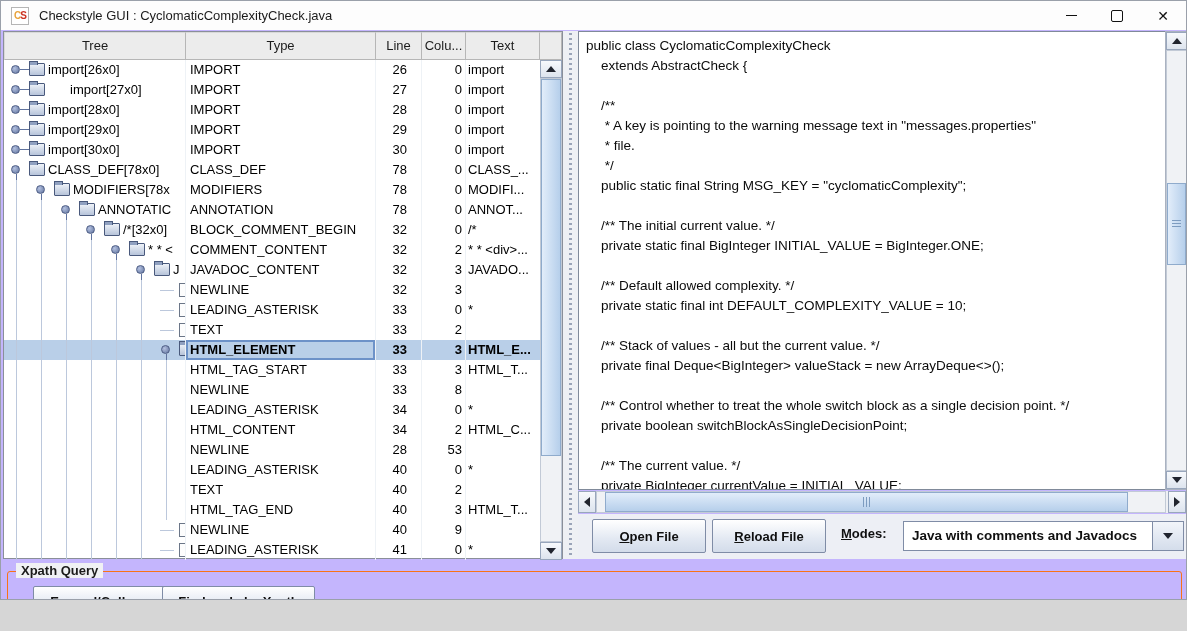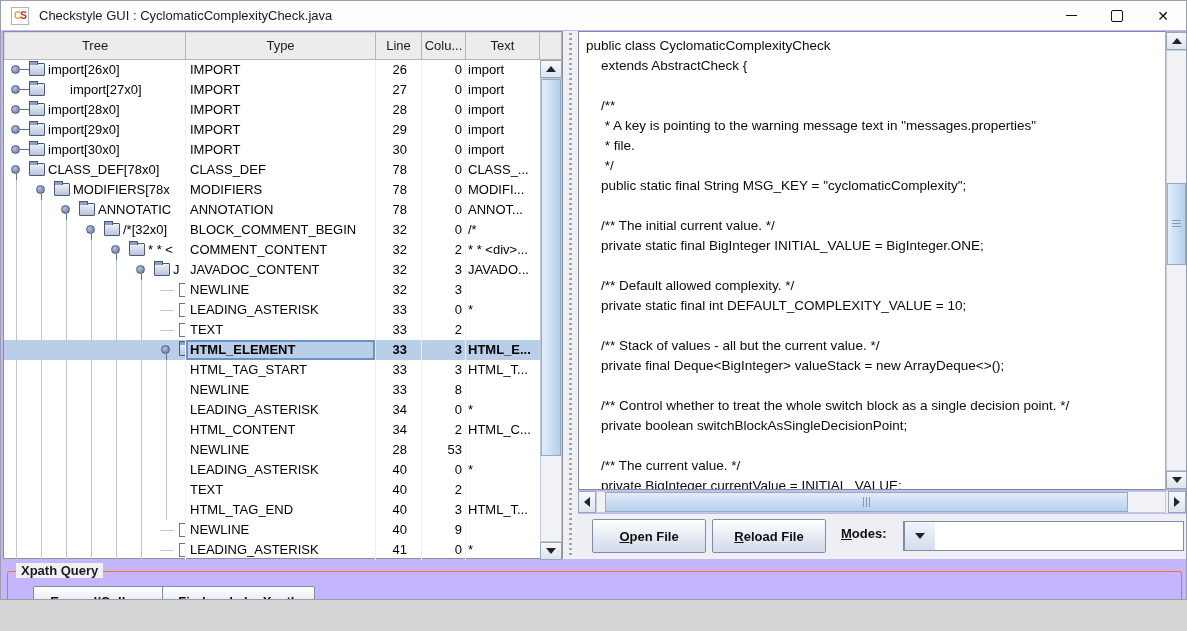--- a/index.html
+++ b/index.html
@@ -557,20 +557,21 @@
     <div class="sb-btn" style="left:590px;top:0;width:18px;height:22px;">
         <span class="tri-right"></span>
       </div>
   </div>
 
   <div class="btn-row">
     <button class="jbtn" style="left:14px;top:5px;width:114px;height:34px;"><u>O</u>pen File</button>
     <button class="jbtn" style="left:134px;top:5px;width:114px;height:34px;"><u>R</u>eload File</button>
     <span class="modes-lab"><u>M</u>odes:</span>
     <div class="combo">
+      <div class="combo-text">Java with comments and Javadocs</div>
       <div class="combo-arrow">
           <span class="tri-down"></span>
         </div>
     </div>
   </div>
 
   <div class="xpath-group">
     <div class="xpath-title">Xpath Query</div>
     <button class="jbtn" style="left:25px;top:14px;width:139px;height:30px;">Expand/Collapse</button>
     <button class="jbtn" style="left:154px;top:14px;width:153px;height:30px;">Find node by Xpath</button>

